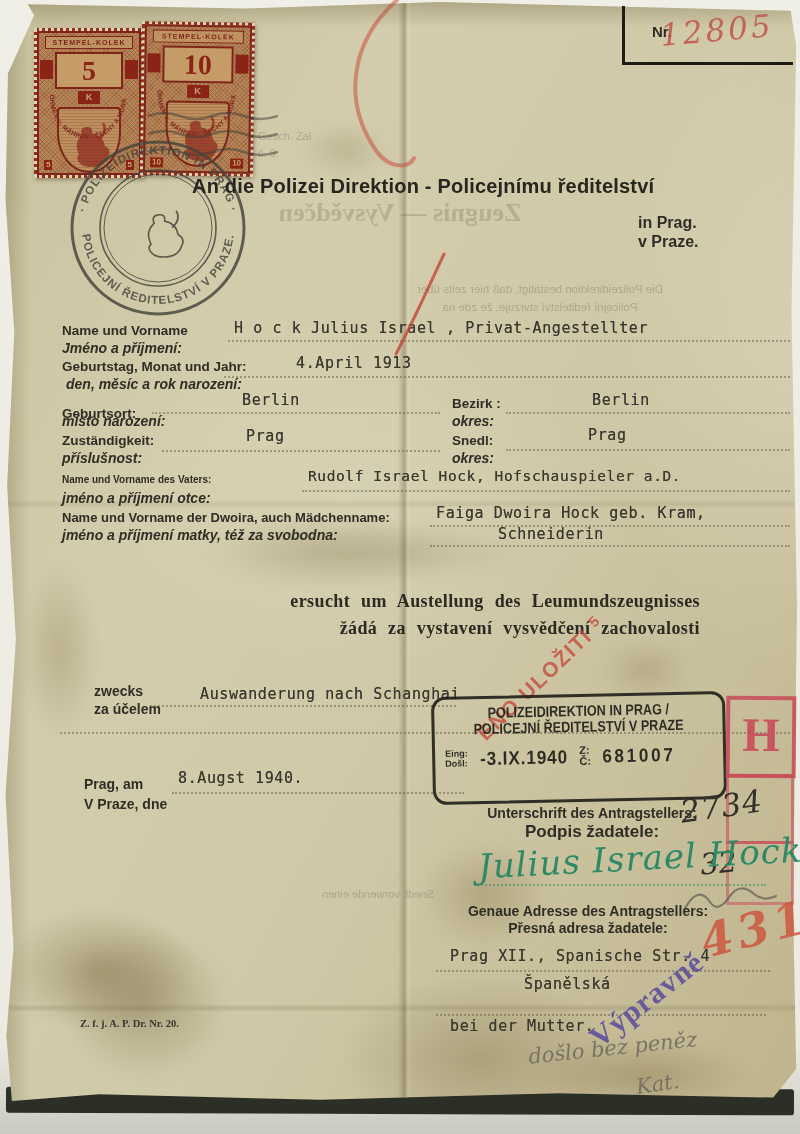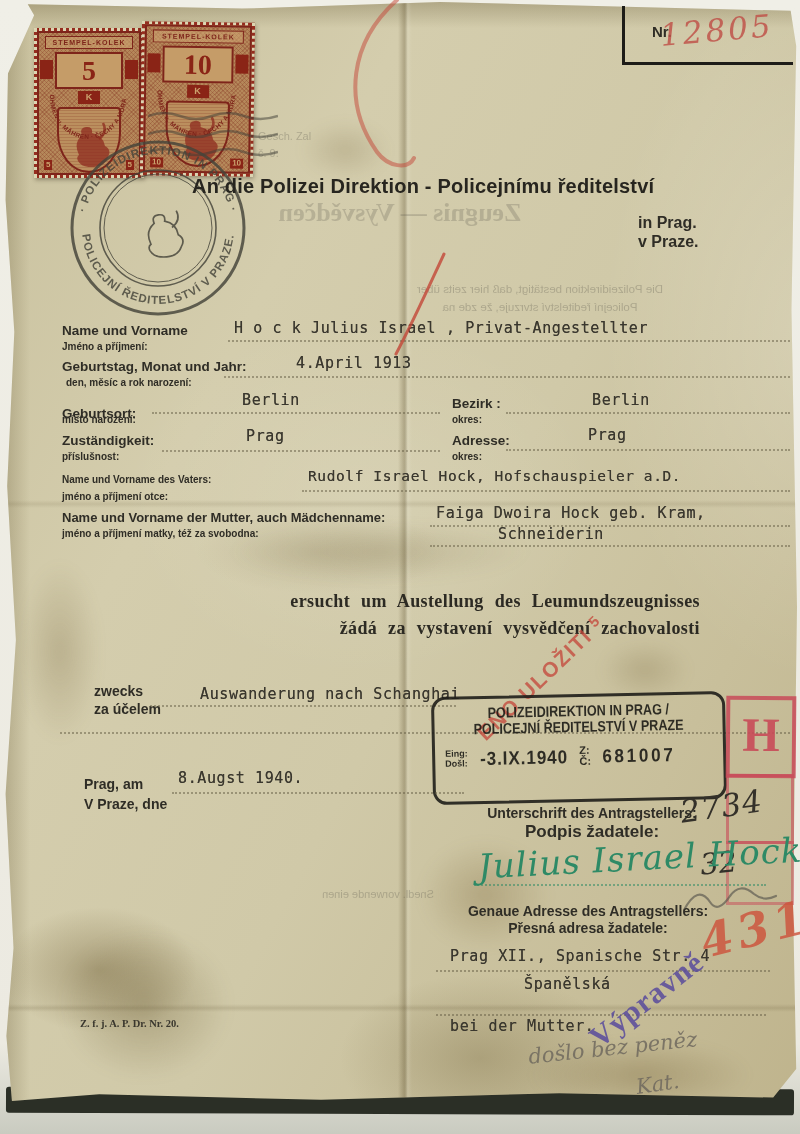--- a/index.html
+++ b/index.html
@@ -18,21 +18,21 @@
       linear-gradient(118deg,#c9c19e 0%,#d4cdad 30%,#d0c9a8 55%,#c8bf9b 78%,#bfb48d 100%);}
   .stain{position:absolute;border-radius:50%;filter:blur(6px);}
   .fold-v{position:absolute;left:394px;top:0;width:14px;height:1100px;
     background:linear-gradient(90deg,transparent,rgba(86,72,38,.30) 45%,rgba(60,50,25,.18) 55%,rgba(255,255,250,.12) 70%,transparent);}
   .fold-h{position:absolute;left:0;width:100%;height:8px;background:linear-gradient(180deg,transparent,rgba(80,66,34,.22),transparent);}
   .edge-top{position:absolute;left:0;top:0;width:100%;height:26px;background:linear-gradient(180deg,rgba(95,82,46,.30),transparent);}
   .edge-left{position:absolute;left:0;top:0;width:26px;height:100%;background:linear-gradient(90deg,rgba(95,82,46,.28),transparent);}
 
   .abs{position:absolute;}
   .lbl{position:absolute;font:700 13px/1.1 "Liberation Sans",sans-serif;color:#2f2d26;white-space:nowrap;}
-  .lbl-sm{font-size:10px;}
+  .lbl-sm{font-size:14px;font-style:italic;}
   .typed{position:absolute;font:15px/1.1 "DejaVu Sans Mono",monospace;color:#3a372e;white-space:nowrap;
          letter-spacing:.6px;text-shadow:0 0 .6px rgba(58,55,46,.75);}
   .dots{position:absolute;height:2px;border-bottom:2px dotted rgba(104,96,70,.52);}
   .serifline{font:700 18px/1 "Liberation Serif",serif;color:#2c2a23;word-spacing:6px;letter-spacing:.4px;text-align:right;}
   .title{position:absolute;font:700 20px/1 "Liberation Sans",sans-serif;color:#27251f;letter-spacing:.2px;white-space:nowrap;}
   .hand{font-family:"DejaVu Serif",serif;font-style:italic;white-space:nowrap;}
   .bleed{position:absolute;color:rgba(95,93,80,.32);filter:blur(.4px);white-space:nowrap;}
   .mirror{transform:scaleX(-1);}
 
   
@@ -211,31 +211,31 @@
   <div class="typed" style="left:242px;top:392px;">Berlin</div>
   <div class="lbl" style="left:452px;top:397px;font-size:13.5px;">Bezirk :</div>
   <div class="lbl lbl-sm" style="left:452px;top:414px;">okres:</div>
   <div class="dots" style="left:506px;top:410px;width:284px;"></div>
   <div class="typed" style="left:592px;top:392px;">Berlin</div>
 
   <div class="lbl" style="left:62px;top:434px;font-size:13.5px;">Zuständigkeit:</div>
   <div class="lbl lbl-sm" style="left:62px;top:451px;">příslušnost:</div>
   <div class="dots" style="left:162px;top:448px;width:278px;"></div>
   <div class="typed" style="left:246px;top:428px;">Prag</div>
-  <div class="lbl" style="left:452px;top:434px;font-size:13.5px;">Adresse:</div>
+  <div class="lbl" style="left:452px;top:434px;font-size:13.5px;">Snedl:</div>
   <div class="lbl lbl-sm" style="left:452px;top:451px;">okres:</div>
   <div class="dots" style="left:506px;top:447px;width:284px;"></div>
   <div class="typed" style="left:588px;top:427px;">Prag</div>
 
   <div class="lbl" style="left:62px;top:474px;font-size:10px;">Name und Vorname des Vaters:</div>
   <div class="lbl lbl-sm" style="left:62px;top:491px;">jméno a příjmení otce:</div>
   <div class="dots" style="left:302px;top:488px;width:488px;"></div>
   <div class="typed" style="left:308px;top:469px;font-size:14.5px;">Rudolf Israel Hock, Hofschauspieler a.D.</div>
 
-  <div class="lbl" style="left:62px;top:511px;font-size:13px;">Name und Vorname der Mutter, auch Mädchenname:</div>
+  <div class="lbl" style="left:62px;top:511px;font-size:13px;">Name und Vorname der Dwoira, auch Mädchenname:</div>
   <div class="lbl lbl-sm" style="left:62px;top:528px;">jméno a příjmení matky, též za svobodna:</div>
   <div class="dots" style="left:430px;top:523px;width:360px;"></div>
   <div class="typed" style="left:436px;top:505px;">Faiga Dwoira Hock geb. Kram,</div>
   <div class="dots" style="left:430px;top:543px;width:360px;"></div>
   <div class="typed" style="left:498px;top:526px;">Schneiderin</div>
 
   <div class="abs" style="left:100px;top:592px;width:600px;text-align:center;">
     <div class="serifline">ersucht um Austellung des Leumundszeugnisses</div>
     <div class="serifline" style="margin-top:9px;">žádá za vystavení vysvědčení zachovalosti</div>
   </div>

